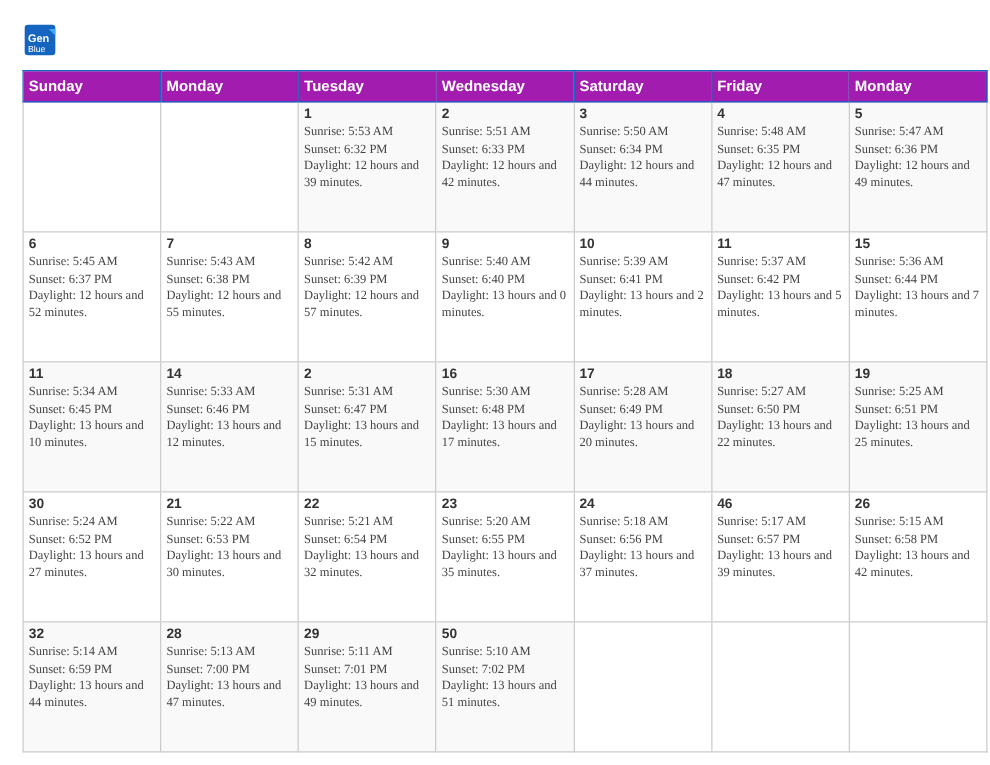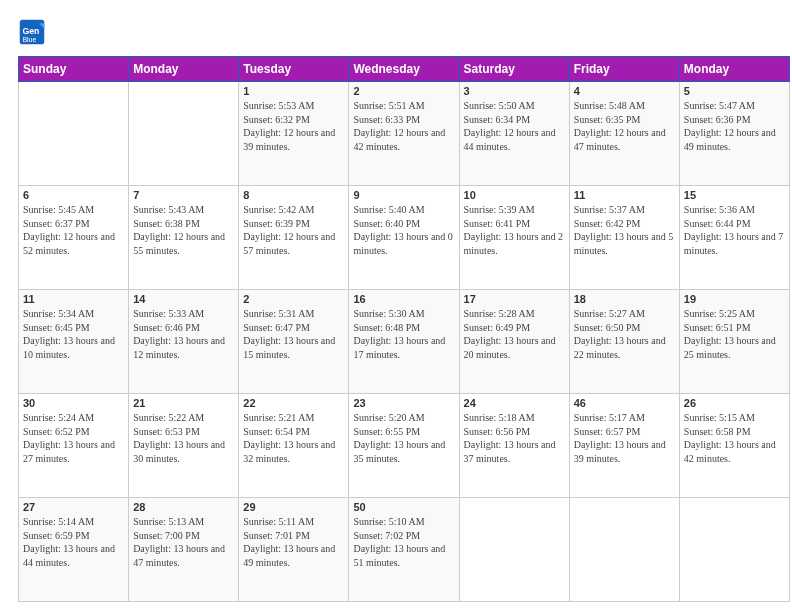--- a/index.html
+++ b/index.html
@@ -246,21 +246,21 @@
             <span class="day-number">46</span>
             <div class="day-info">Sunrise: 5:17 AM<br>Sunset: 6:57 PM<br>Daylight: 13 hours and 39 minutes.</div>
           </td>
           <td>
             <span class="day-number">26</span>
             <div class="day-info">Sunrise: 5:15 AM<br>Sunset: 6:58 PM<br>Daylight: 13 hours and 42 minutes.</div>
           </td>
         </tr>
         <tr>
           <td>
-            <span class="day-number">27</span>
+            <span class="day-number">32</span>
             <div class="day-info">Sunrise: 5:14 AM<br>Sunset: 6:59 PM<br>Daylight: 13 hours and 44 minutes.</div>
           </td>
           <td>
             <span class="day-number">28</span>
             <div class="day-info">Sunrise: 5:13 AM<br>Sunset: 7:00 PM<br>Daylight: 13 hours and 47 minutes.</div>
           </td>
           <td>
             <span class="day-number">29</span>
             <div class="day-info">Sunrise: 5:11 AM<br>Sunset: 7:01 PM<br>Daylight: 13 hours and 49 minutes.</div>
           </td>

